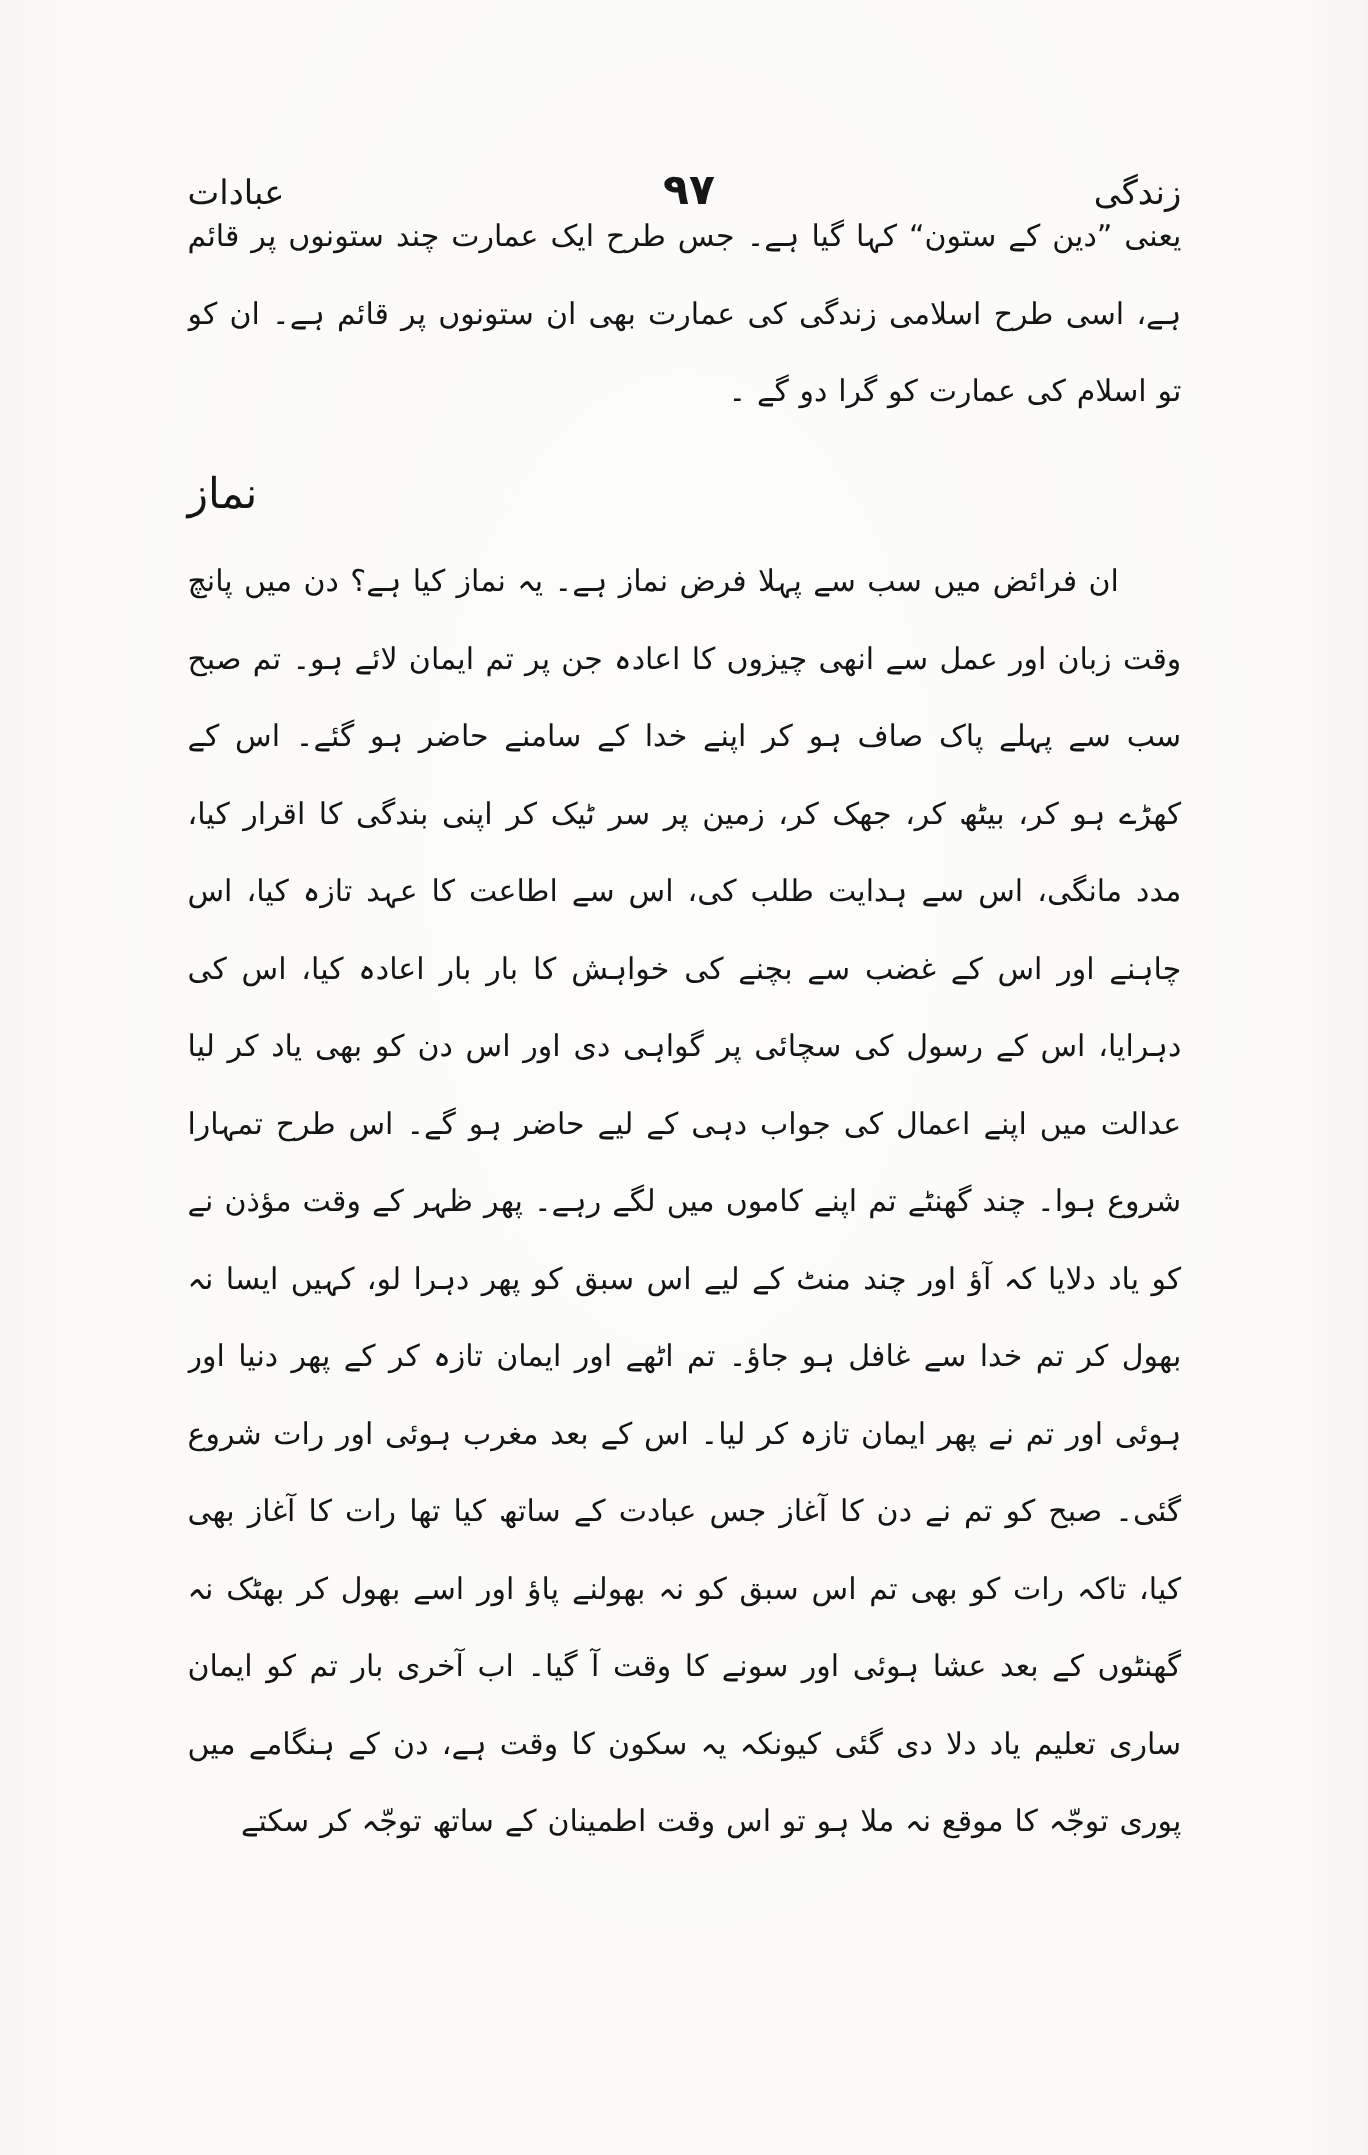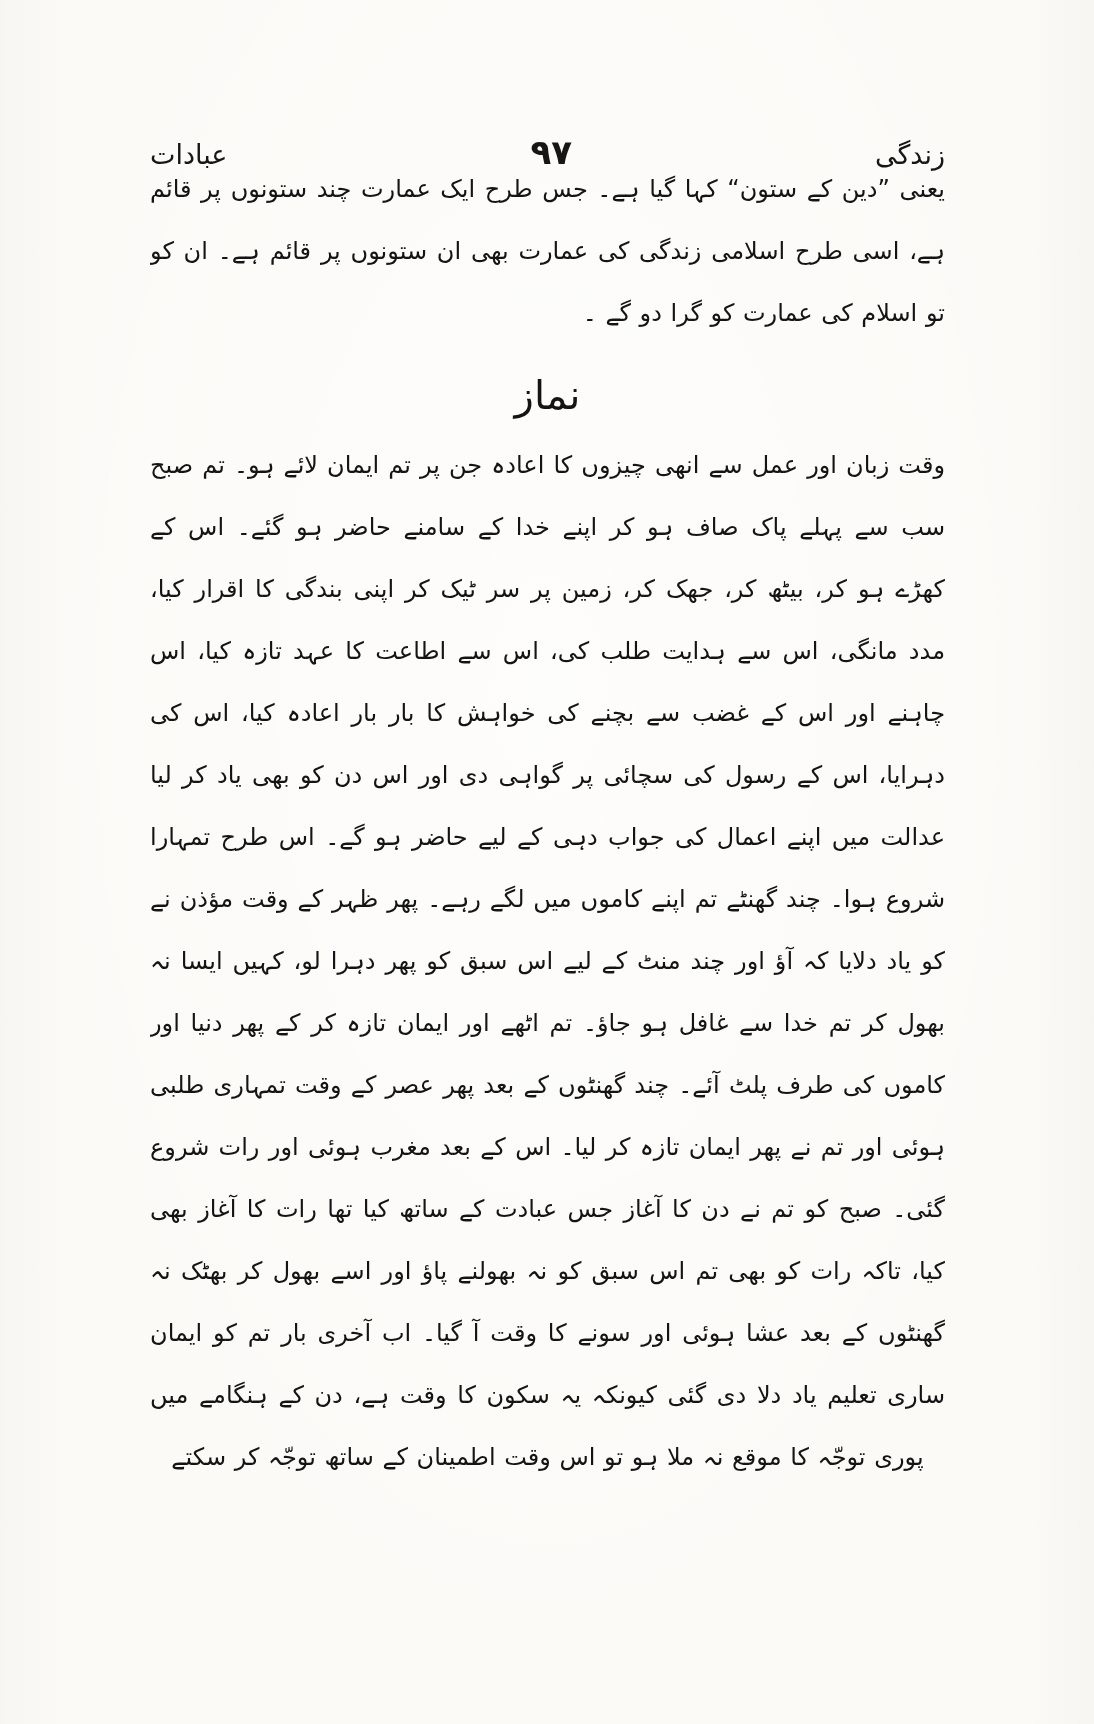--- a/index.html
+++ b/index.html
@@ -40,33 +40,33 @@
   }
   .line{
     height:62px;
     line-height:62px;
     overflow:hidden;
     text-align:justify;
     text-align-last:justify;
     word-spacing:1px;
   }
   .line.end{
-    text-align:center;
+    text-align:right;
     text-align-last:right;
   }
   .line.indent{
     padding-right:50px;
   }
   .heading{
     margin:20px 0 8px 0;
     height:62px;
     line-height:62px;
-    font-size:40px;
+    font-size:34px;
     font-weight:normal;
-    text-align:center;
+    text-align:left;
   }
 </style>
 </head>
 <body>
 
 <div class="page">
 
   <header class="page-header">
     <span>زندگی</span>
     <span class="num">۹۷</span>
@@ -77,31 +77,31 @@
 
     <section>
       <div class="line">یعنی ”دین کے ستون“ کہا گیا ہے۔ جس طرح ایک عمارت چند ستونوں پر قائم ہوتی</div>
       <div class="line">ہے، اسی طرح اسلامی زندگی کی عمارت بھی ان ستونوں پر قائم ہے۔ ان کو توڑ دو گے</div>
       <div class="line end">تو اسلام کی عمارت کو گرا دو گے ۔</div>
     </section>
 
     <h2 class="heading">نماز</h2>
 
     <section>
+      <div class="line indent">ان فرائض میں سب سے پہلا فرض نماز ہے۔ یہ نماز کیا ہے؟ دن میں پانچ</div>
       <div class="line">وقت زبان اور عمل سے انھی چیزوں کا اعادہ جن پر تم ایمان لائے ہو۔ تم صبح اٹھے اور</div>
       <div class="line">سب سے پہلے پاک صاف ہو کر اپنے خدا کے سامنے حاضر ہو گئے۔ اس کے سامنے</div>
       <div class="line">کھڑے ہو کر، بیٹھ کر، جھک کر، زمین پر سر ٹیک کر اپنی بندگی کا اقرار کیا، اس سے</div>
       <div class="line">مدد مانگی، اس سے ہدایت طلب کی، اس سے اطاعت کا عہد تازہ کیا، اس کی خوشنودی</div>
       <div class="line">چاہنے اور اس کے غضب سے بچنے کی خواہش کا بار بار اعادہ کیا، اس کی کتاب کا سبق</div>
       <div class="line">دہرایا، اس کے رسول کی سچائی پر گواہی دی اور اس دن کو بھی یاد کر لیا جب تم اُس کی</div>
       <div class="line">عدالت میں اپنے اعمال کی جواب دہی کے لیے حاضر ہو گے۔ اس طرح تمہارا دن</div>
       <div class="line">شروع ہوا۔ چند گھنٹے تم اپنے کاموں میں لگے رہے۔ پھر ظہر کے وقت مؤذن نے تم</div>
       <div class="line">کو یاد دلایا کہ آؤ اور چند منٹ کے لیے اس سبق کو پھر دہرا لو، کہیں ایسا نہ ہو کہ اس کو</div>
       <div class="line">بھول کر تم خدا سے غافل ہو جاؤ۔ تم اٹھے اور ایمان تازہ کر کے پھر دنیا اور اس کے</div>
-      <div class="line">کاموں کی طرف پلٹ آئے۔ چند گھنٹوں کے بعد پھر عصر کے وقت تمہاری طلبی</div>
       <div class="line">ہوئی اور تم نے پھر ایمان تازہ کر لیا۔ اس کے بعد مغرب ہوئی اور رات شروع ہو</div>
       <div class="line">گئی۔ صبح کو تم نے دن کا آغاز جس عبادت کے ساتھ کیا تھا رات کا آغاز بھی اسی سے</div>
       <div class="line">کیا، تاکہ رات کو بھی تم اس سبق کو نہ بھولنے پاؤ اور اسے بھول کر بھٹک نہ جاؤ۔ چند</div>
       <div class="line">گھنٹوں کے بعد عشا ہوئی اور سونے کا وقت آ گیا۔ اب آخری بار تم کو ایمان کی</div>
       <div class="line">ساری تعلیم یاد دلا دی گئی کیونکہ یہ سکون کا وقت ہے، دن کے ہنگامے میں اگر تم کو</div>
       <div class="line end">پوری توجّہ کا موقع نہ ملا ہو تو اس وقت اطمینان کے ساتھ توجّہ کر سکتے ہو۔</div>
     </section>
 
   </main>
 

